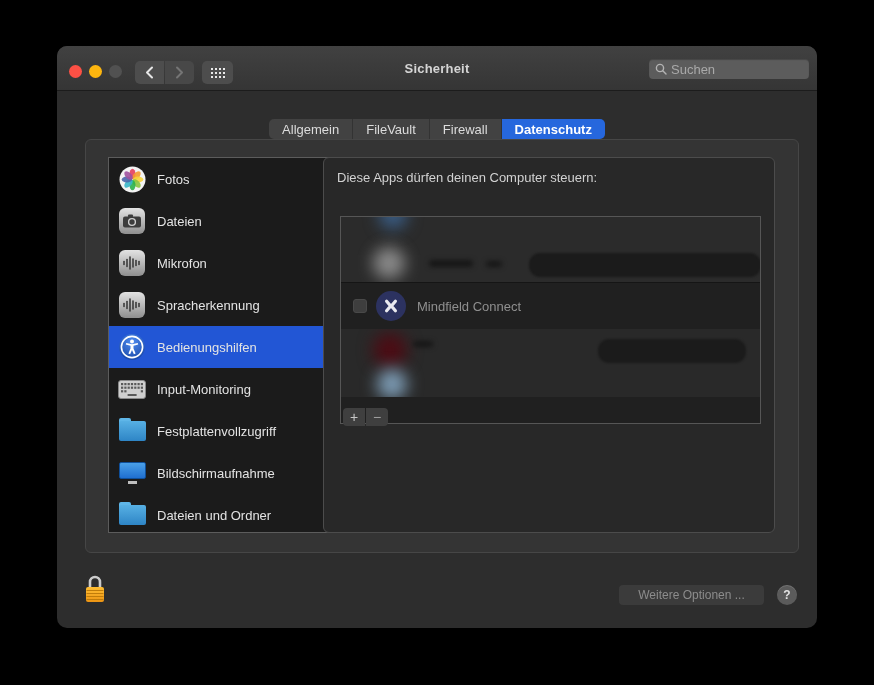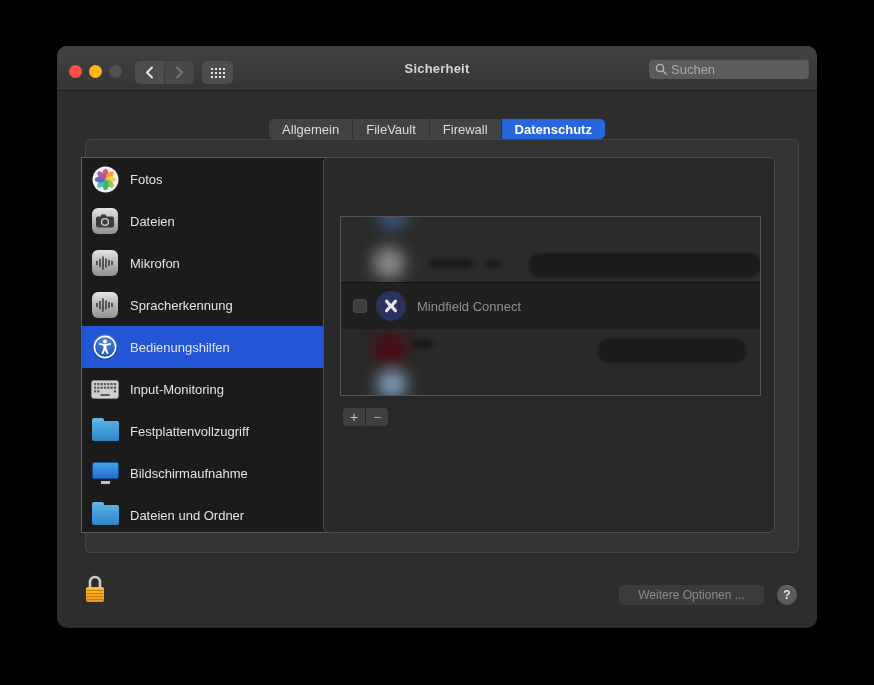--- a/index.html
+++ b/index.html
@@ -61,21 +61,21 @@
   }
   .tab:last-child { border-right:none; }
   .tab.selected { background:#2667dd; color:#fff; font-weight:bold; }
   
   .panel {
     position:absolute; left:28px; top:93px; width:714px; height:414px;
     background:#343434; border:1px solid #464646; border-radius:6px;
   }
   
   .sidelist {
-    position:absolute; left:24px; top:111px; width:262px; height:376px;
+    position:absolute; left:51px; top:111px; width:262px; height:376px;
     background:#1b1b1b; border:1px solid #5c5c5c; overflow:hidden;
   }
   .siderow { height:42px; display:flex; align-items:center; padding-left:9px; }
   .siderow.selected { background:#2256d5; }
   .siderow .ic { width:28px; height:28px; flex:0 0 auto; display:flex; align-items:center; justify-content:center; }
   .siderow .lbl { margin-left:11px; color:#e3e3e3; font-size:13px; white-space:nowrap; }
   
   .sq { width:26px; height:26px; border-radius:6px; background:linear-gradient(#e3e3e3,#8f8f8f); display:flex; align-items:center; justify-content:center; }
   
   .folder { position:relative; width:27px; height:20px; }
@@ -86,21 +86,21 @@
   .display .screen { position:absolute; left:0; top:0; width:27px; height:17px; border-radius:2px; background:linear-gradient(#4aa0e8,#1f6fd0); border:1px solid #0f4f9a; }
   .display .stand { position:absolute; left:9px; bottom:0; width:9px; height:3px; background:#bfbfbf; }
   
   .rpanel {
     position:absolute; left:266px; top:111px; width:452px; height:376px;
     background:#282828; border:1px solid #4c4c4c; border-radius:6px;
   }
   .rheading { position:absolute; left:280px; top:124px; color:#d2d2d2; font-size:13px; }
   
   .applist {
-    position:absolute; left:283px; top:170px; width:421px; height:180px;
+    position:absolute; left:283px; top:170px; width:421px; height:208px;
     background:#202020; border:1px solid #565656; overflow:hidden;
   }
   .band { position:relative; overflow:hidden; }
   .band-top { height:66px; background:#2b2b2b; border-bottom:1px solid #151515; }
   .band-bottom { position:absolute; left:0; top:112px; width:100%; height:68px; background:#292929; }
   .glow { position:absolute; border-radius:50%; }
   .blur8 { filter:blur(8px); }
   .smudge { position:absolute; background:#161616; border-radius:4px; filter:blur(2.5px); }
   .redactbar { position:absolute; height:24px; background:#1b1b1b; border-radius:11px; filter:blur(1px); }
   .approw { position:absolute; left:0; top:66px; width:100%; height:46px; display:flex; align-items:center; padding-left:12px; }
@@ -315,20 +315,21 @@
             <span class="back"></span>
             <span class="front"></span>
           </span>
       </span>
       <span class="lbl">Dateien und Ordner</span>
     </div>
 
   </div>
 
   <div class="rpanel"></div>
+  <div class="rheading">Diese Apps dürfen deinen Computer steuern:</div>
 
   <div class="applist">
 
     <div class="band band-top">
       <div class="glow blur8" style="left:38px; top:-16px; width:28px; height:28px; background:#3a5d85;"></div>
       <div class="glow blur8" style="left:32px; top:30px; width:32px; height:32px; background:#9b9b9b; opacity:.85;"></div>
       <div class="smudge" style="left:88px; top:43px; width:44px; height:7px;"></div>
       <div class="smudge" style="left:145px; top:44px; width:16px; height:6px;"></div>
       <div class="redactbar" style="left:188px; top:36px; width:232px;"></div>
     </div>

